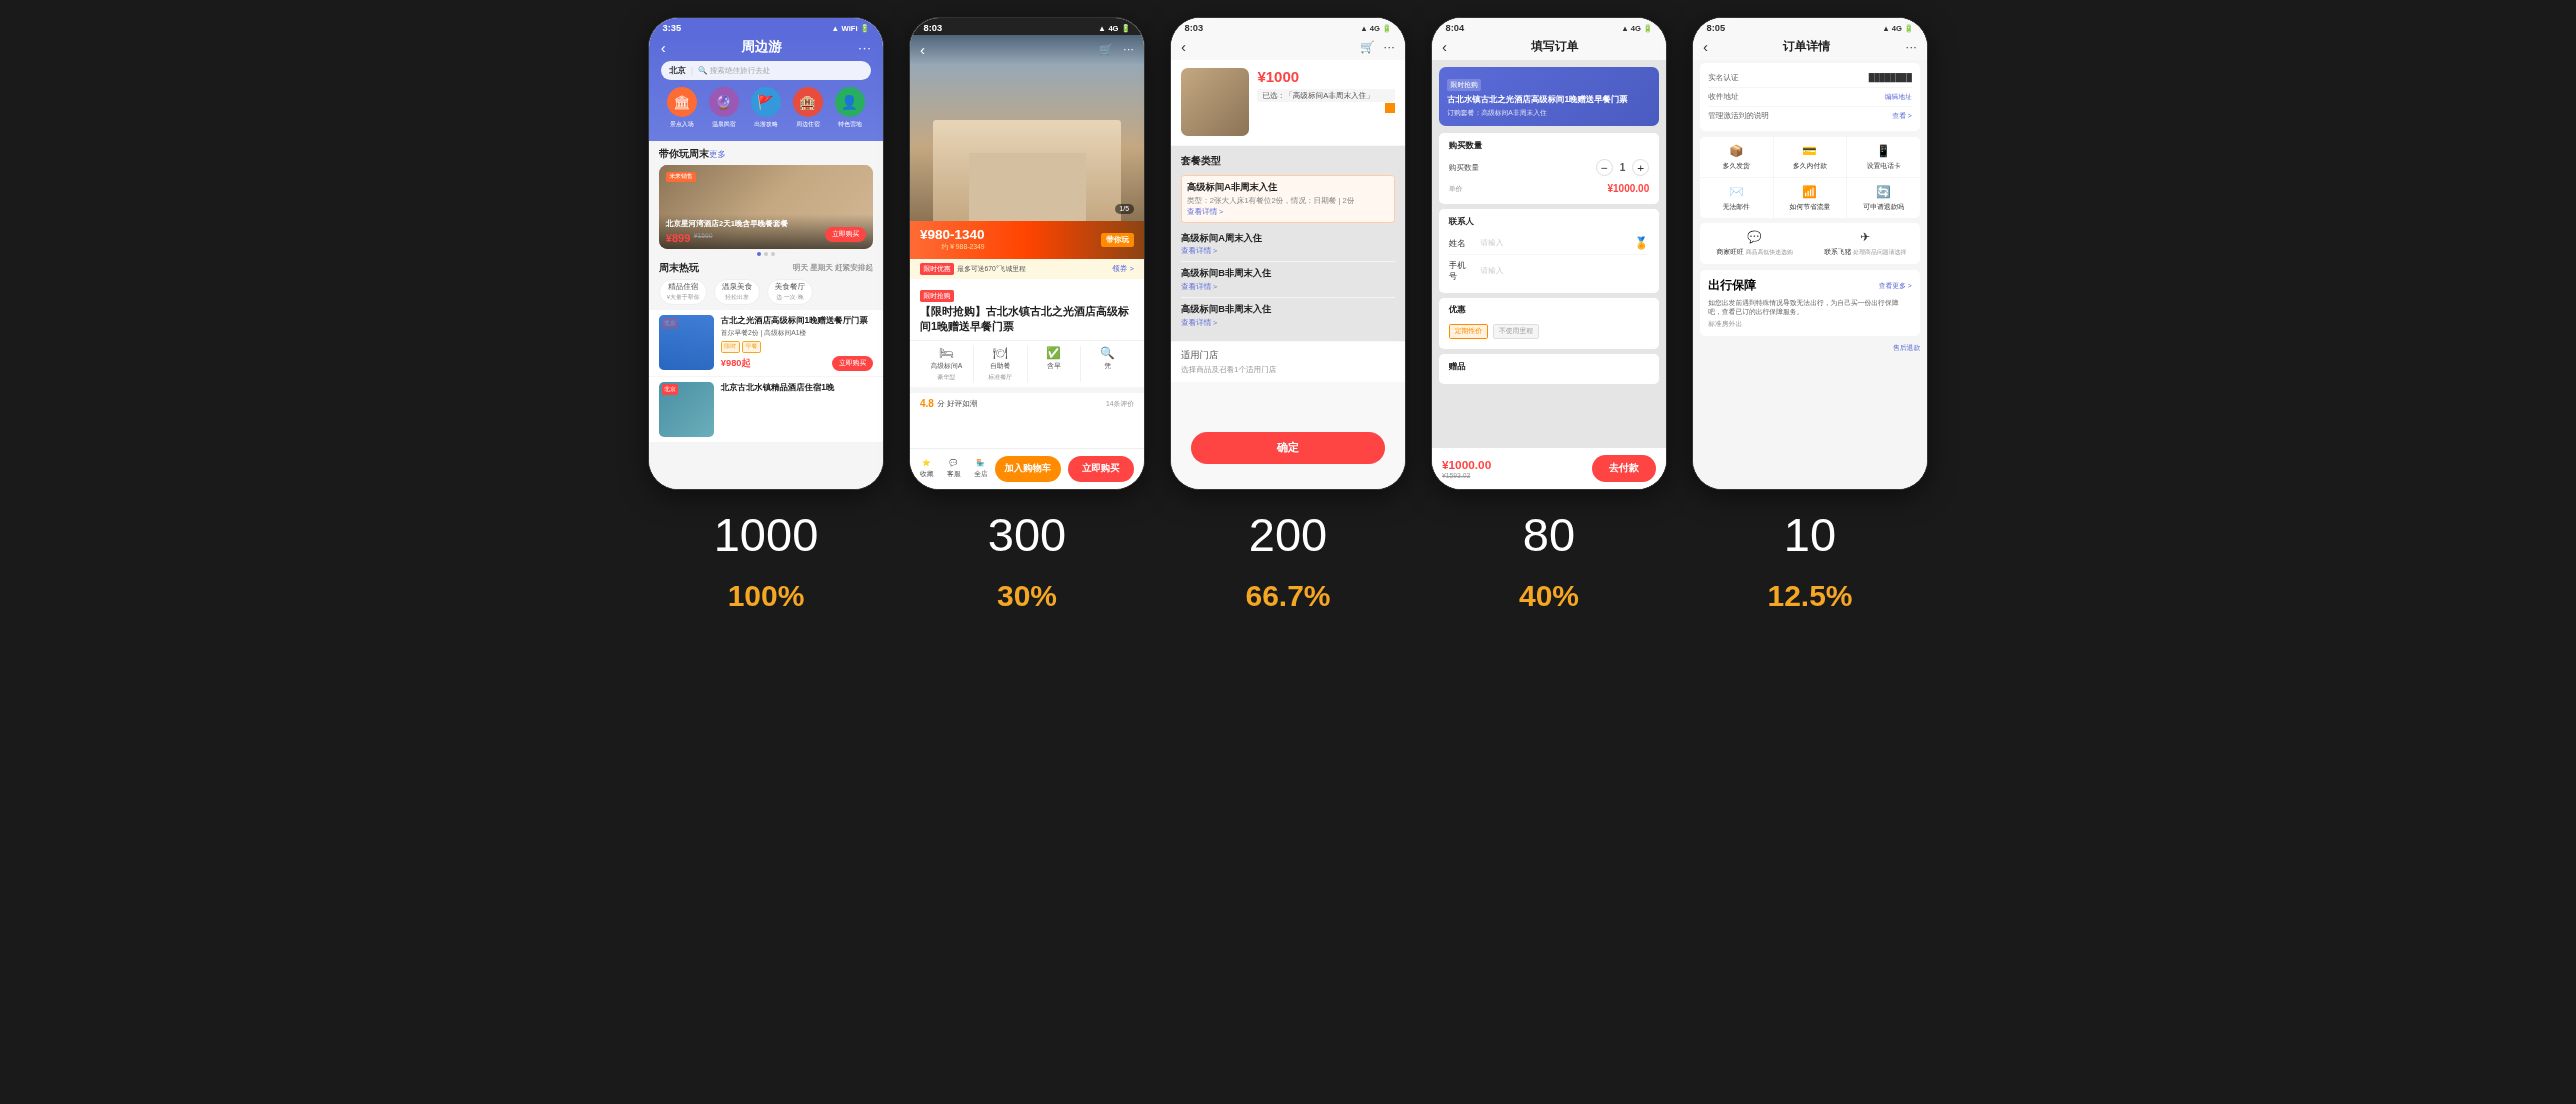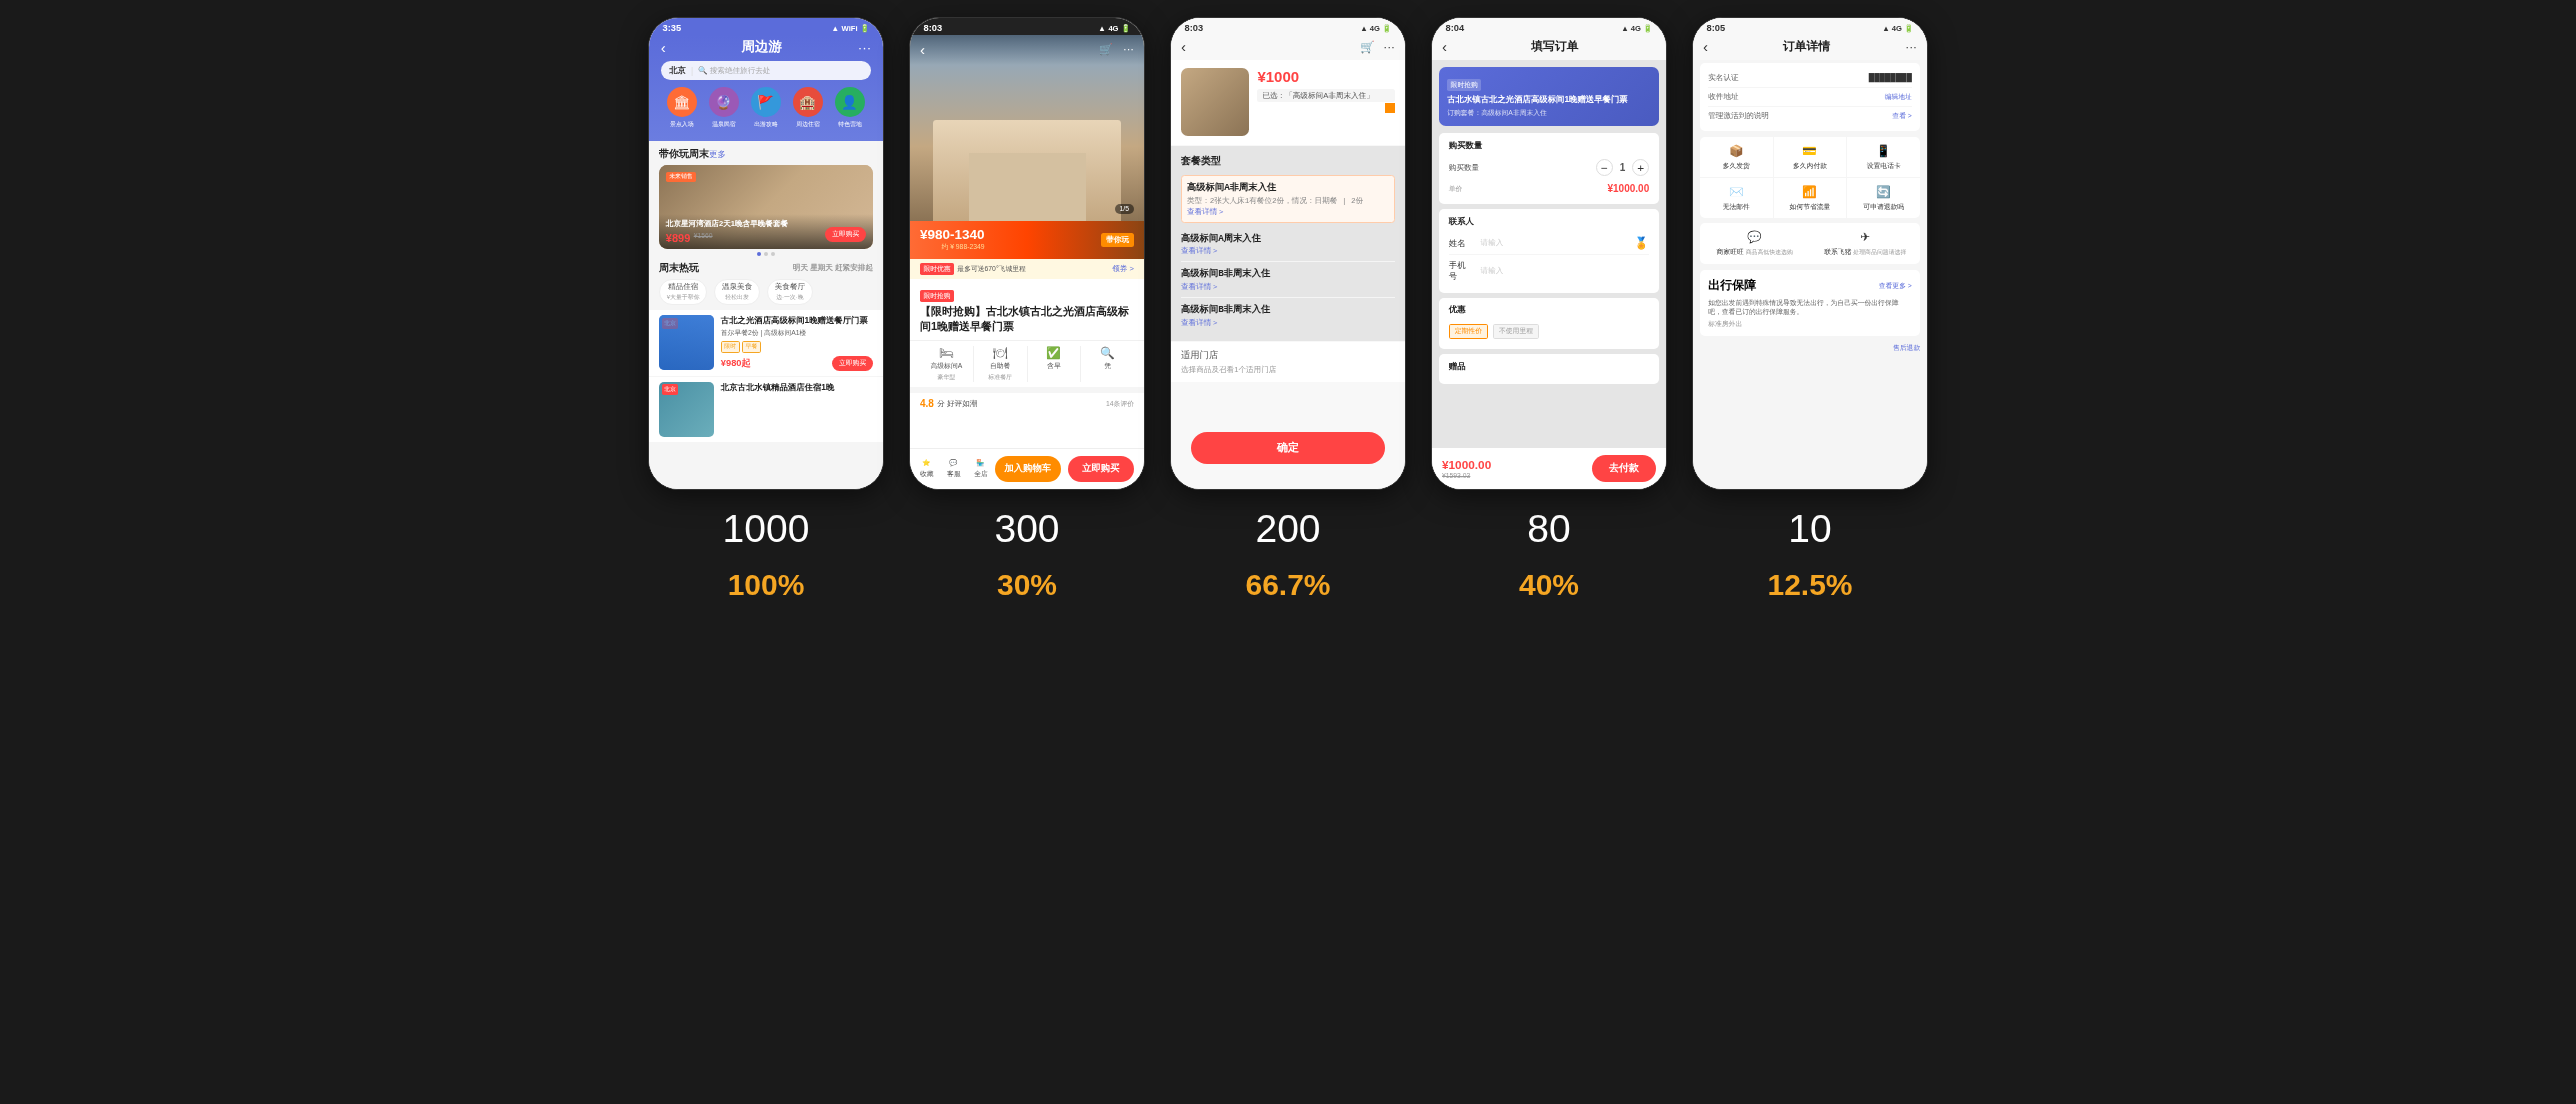--- a/index.html
+++ b/index.html
@@ -387,21 +387,20 @@
       background: #f5f5f5;
       padding: 1.7px 5px;
       border-radius: 2.5px;
       margin-top: 3.4px;
     }
     .phone3-section { background: #e5e5e5; margin-top: 0.8px; padding: 8.4px 10px; }
     .phone3-section-title { font-size: 10px; font-weight: 700; color: #222; margin-bottom: 6.8px; }
     .phone3-option-item {
       padding: 6.8px 0;
       border-bottom: 0.8px solid #f5f5f5;
-      font-family: Liberation Mono, monospace;
     }
     .phone3-option-title { font-size: 9.3px; color: #222; font-weight: 600; }
     .phone3-option-sub { font-size: 7.6px; color: #888; margin-top: 1.7px; }
     .phone3-option-link { font-size: 7.6px; color: #5b6cda; margin-top: 1.7px; }
     .phone3-apply-section { background: #fff; padding: 6.8px 10px; margin-top: 0.8px; }
     .phone3-apply-title { font-size: 9.3px; color: #555; margin-bottom: 3.4px; }
     .phone3-apply-btn-red {
       background: #ff4444;
       color: #fff;
       border-radius: 17px;
@@ -596,21 +595,21 @@
     .phone5-refund-row {
       display: flex;
       justify-content: flex-end;
       padding: 3.4px 6.8px;
       font-size: 6.8px;
       color: #5b6cda;
     }
 
     
     .stat-number {
-      font-size: 39px;
+      font-size: 47px;
       font-weight: 400;
       color: #ffffff;
       text-align: center;
     }
     .stat-percent {
       font-size: 30px;
       font-weight: 700;
       color: #f5a623;
       text-align: center;
     }

